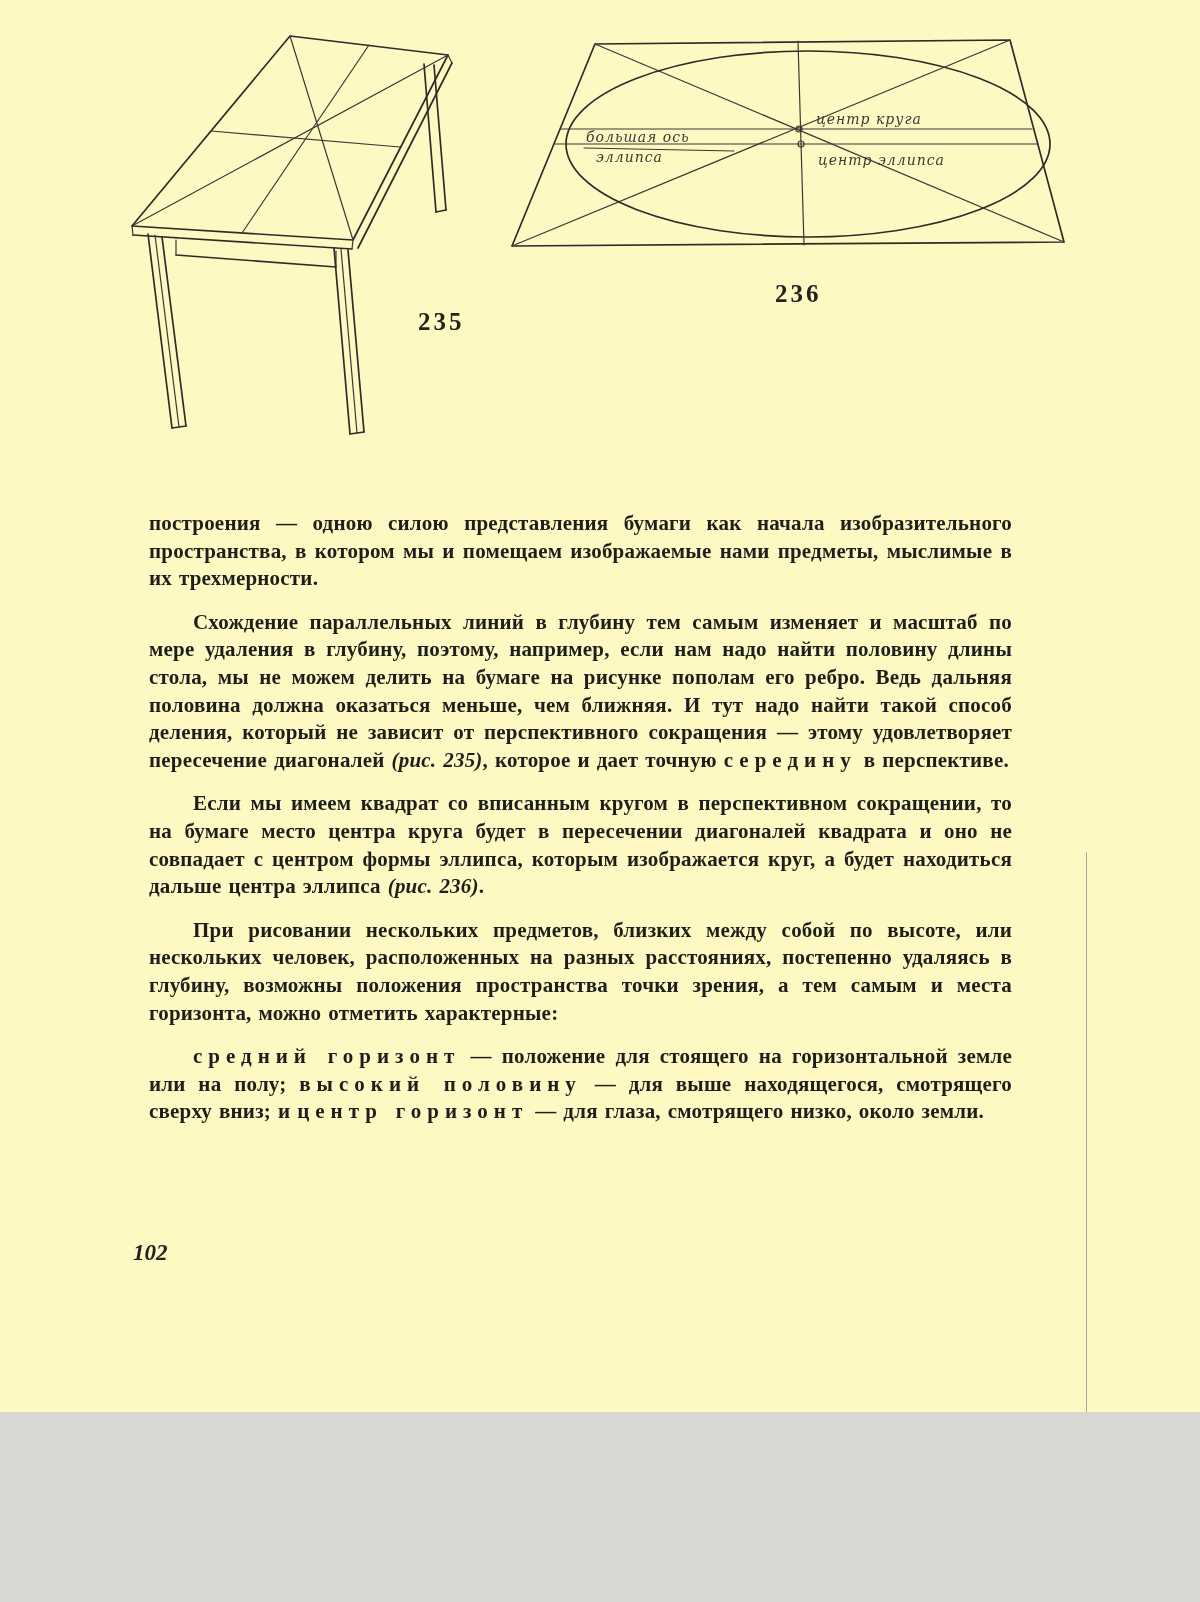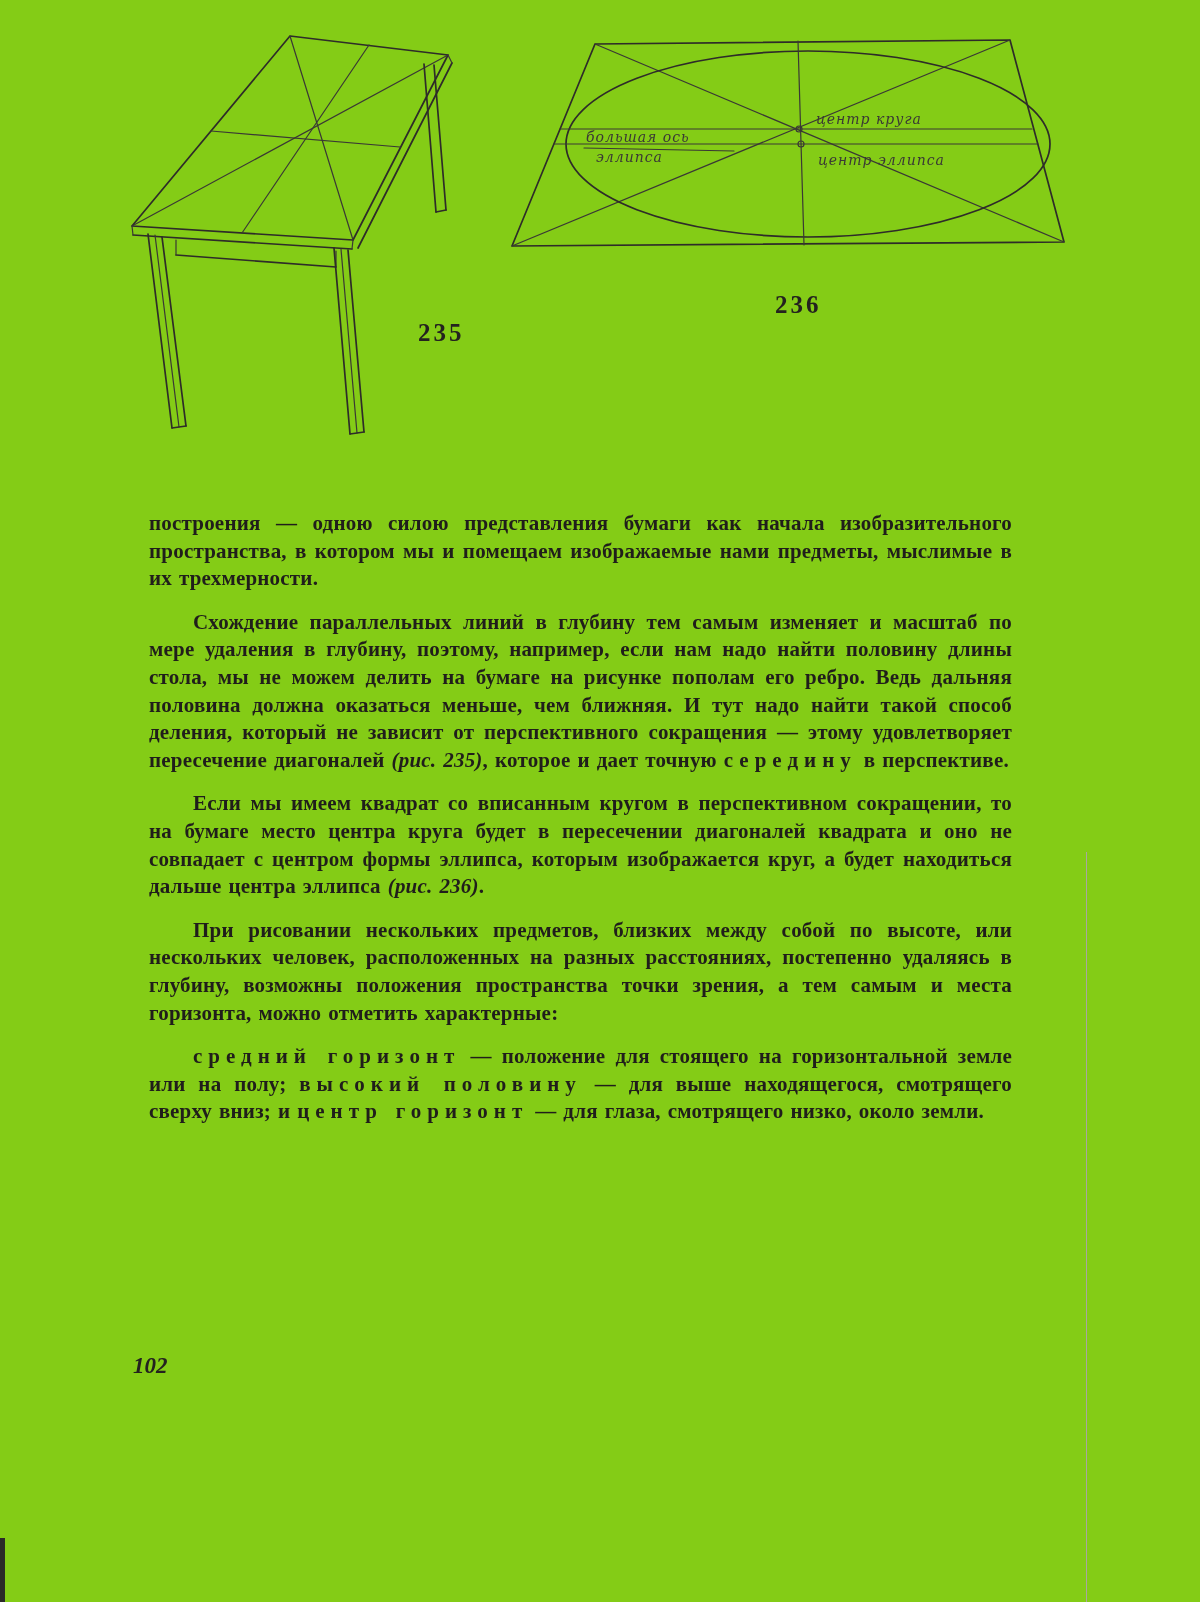--- a/index.html
+++ b/index.html
@@ -1,44 +1,44 @@
 <!DOCTYPE html>
 <html><head>
 <meta charset="utf-8">
 <style>
   html,body { margin:0; padding:0; background:#d9d7d2; }
   .page {
-    position:relative; width:1200px; height:1602px; margin:0 auto;
-    background:#84cc16; overflow:hidden;
+    position:relative; width:1200px; height:1412px; margin:0 auto;
+    background:#fef9c3; overflow:hidden;
     font-family:"Liberation Serif", serif; color:#1c1c1c;
   }
   .figure { position:absolute; }
   .figure svg { display:block; }
   .fig-stroke { stroke:#2e2c29; stroke-width:1.7; fill:none; stroke-linecap:round; stroke-linejoin:round; }
   .fig-stroke-thin { stroke:#3a3835; stroke-width:1.2; fill:none; stroke-linecap:round; }
   .hand {
     font-family:"DejaVu Serif", serif; font-style:italic;
     font-size:14px; fill:#3a3835; letter-spacing:1px;
   }
   .fig-label {
     position:absolute; font-size:25px; font-weight:bold;
-    letter-spacing:3px; color:#24221f;margin-top:11px;
+    letter-spacing:3px; color:#24221f;
   }
   .text-block {
     position:absolute; left:133px; top:494px; width:895px;
     font-size:21px; line-height:27.6px; font-weight:bold;
     text-align:justify; letter-spacing:0.2px; word-spacing:1.5px;
     color:#201e1b;
   }
   .para { margin:16px; }
   .para.indent { text-indent:44px; }
   .it { font-style:italic; }
   .sp { letter-spacing:6px; }
   .page-number {
-    position:absolute; left:133px; top:1353px;
+    position:absolute; left:133px; top:1240px;
     font-size:23px; font-weight:bold; font-style:italic; color:#24221f;
   }
   .scan-line-right {
     position:absolute; left:1086px; top:852px; width:1px; height:750px;
     background:#a9a6a0;
   }
   .scan-mark-bottom-left {
     position:absolute; left:0; top:1538px; width:5px; height:64px;
     background:#2b2a28;
   }

